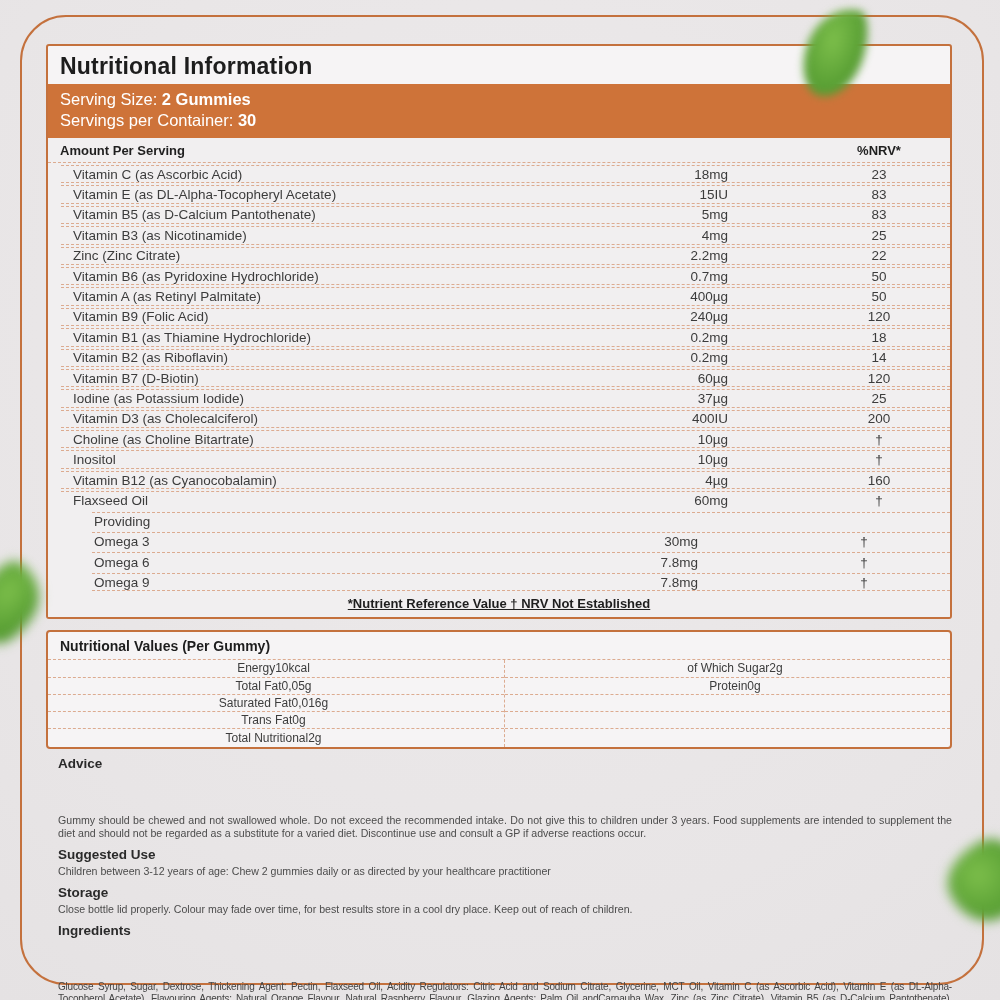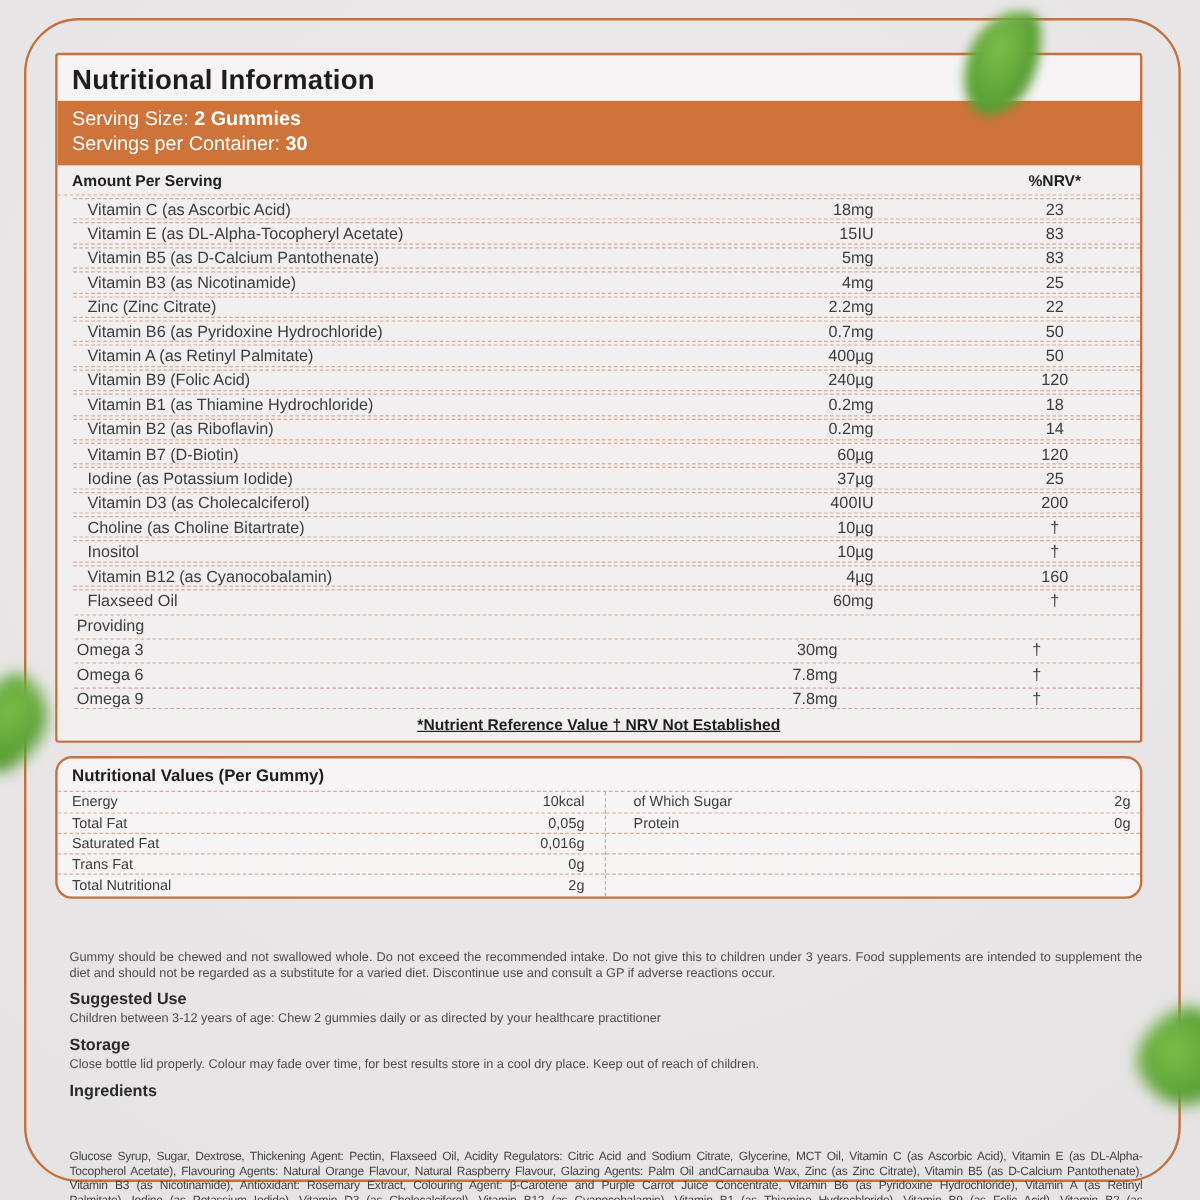--- a/index.html
+++ b/index.html
@@ -30,34 +30,34 @@
   .table-area{background:var(--tablebg);padding:0 0 3px;}
   .srow{display:grid;grid-template-columns:1fr 208px 142px;align-items:center;
     border-top:1px dashed var(--dash);border-bottom:1px dashed var(--dash);
     min-height:18.4px;font-size:13.5px;color:var(--rowink);}
   .srow + .srow{margin-top:2px;margin-left:13px;}
   .header-row{border-top:none;font-weight:bold;color:#1f1f1f;min-height:25px;font-size:13px;}
   .c-label{padding-left:12px;white-space:nowrap;overflow:hidden;}
   .c-amount{text-align:right;padding-right:80px;}
   .c-nrv{text-align:center;}
   .srow.no-b{border-bottom:none;}
-  .srow.inset{margin-left:14px;border-bottom:none;}
+  .srow.inset{margin-left:44px;border-bottom:none;}
   .srow.inset .c-label{padding-left:2px;}
   .srow.inset .c-amount{padding-right:110px;}
   .srow.inset .c-nrv{padding-right:30px;}
   .srow.inset.last{border-bottom:1px dashed var(--dash);}
   .footnote{text-align:center;font-weight:bold;font-size:13px;color:#1e1e1e;padding:5px 0 3px;background:var(--tablebg);text-decoration:underline;}
 
   
-  .values-panel{margin-top:11px;border-radius:14px;}
+  .values-panel{margin-top:11px;border-radius:4px;}
   .vp-title{font-size:14px;font-weight:bold;color:var(--ink);padding:6px 12px 5px;
     border-bottom:1px dashed var(--dash);}
   .vp-grid{display:grid;grid-template-columns:456px 1fr;}
   .vp-right{border-left:1px dashed var(--dash);}
-  .vrow{display:flex;justify-content:space-between;align-items:center;font-size:12px;color:var(--rowink);
+  .vrow{display:flex;justify-content:center;align-items:center;font-size:12px;color:var(--rowink);
     min-height:17.3px;border-bottom:1px dashed var(--dash);}
   .vrow:last-child{border-bottom:none;}
   .vp-left .vrow{padding:0 17px 0 12px;}
   .vp-right .vrow{padding:0 8px 0 23px;}
   .vrow .v{text-align:right;}
 
   
   .sections{margin-top:6px;padding:0 0 0 12px;width:906px;}
   .sec h3{font-size:13.5px;line-height:15px;font-weight:bold;color:#2a2a2a;margin:7px 0 3px;}
   .sec p{font-size:10.6px;line-height:13px;color:var(--body);}
@@ -252,20 +252,21 @@
           <div class="vrow">
               <span></span>
               <span class="v"></span>
             </div>
         </div>
       </div>
     </div>
 
     <div class="sections">
       <div class="sec">
+        <h3>Advice</h3>
         <p class="justify">Gummy should be chewed and not swallowed whole. Do not exceed the recommended intake. Do not give this to children under 3 years. Food supplements are intended to supplement the diet and should not be regarded as a substitute for a varied diet. Discontinue use and consult a GP if adverse reactions occur.</p>
       </div>
       <div class="sec">
         <h3>Suggested Use</h3>
         <p>Children between 3-12 years of age: Chew 2 gummies daily or as directed by your healthcare practitioner</p>
       </div>
       <div class="sec">
         <h3>Storage</h3>
         <p>Close bottle lid properly. Colour may fade over time, for best results store in a cool dry place. Keep out of reach of children.</p>
       </div>

